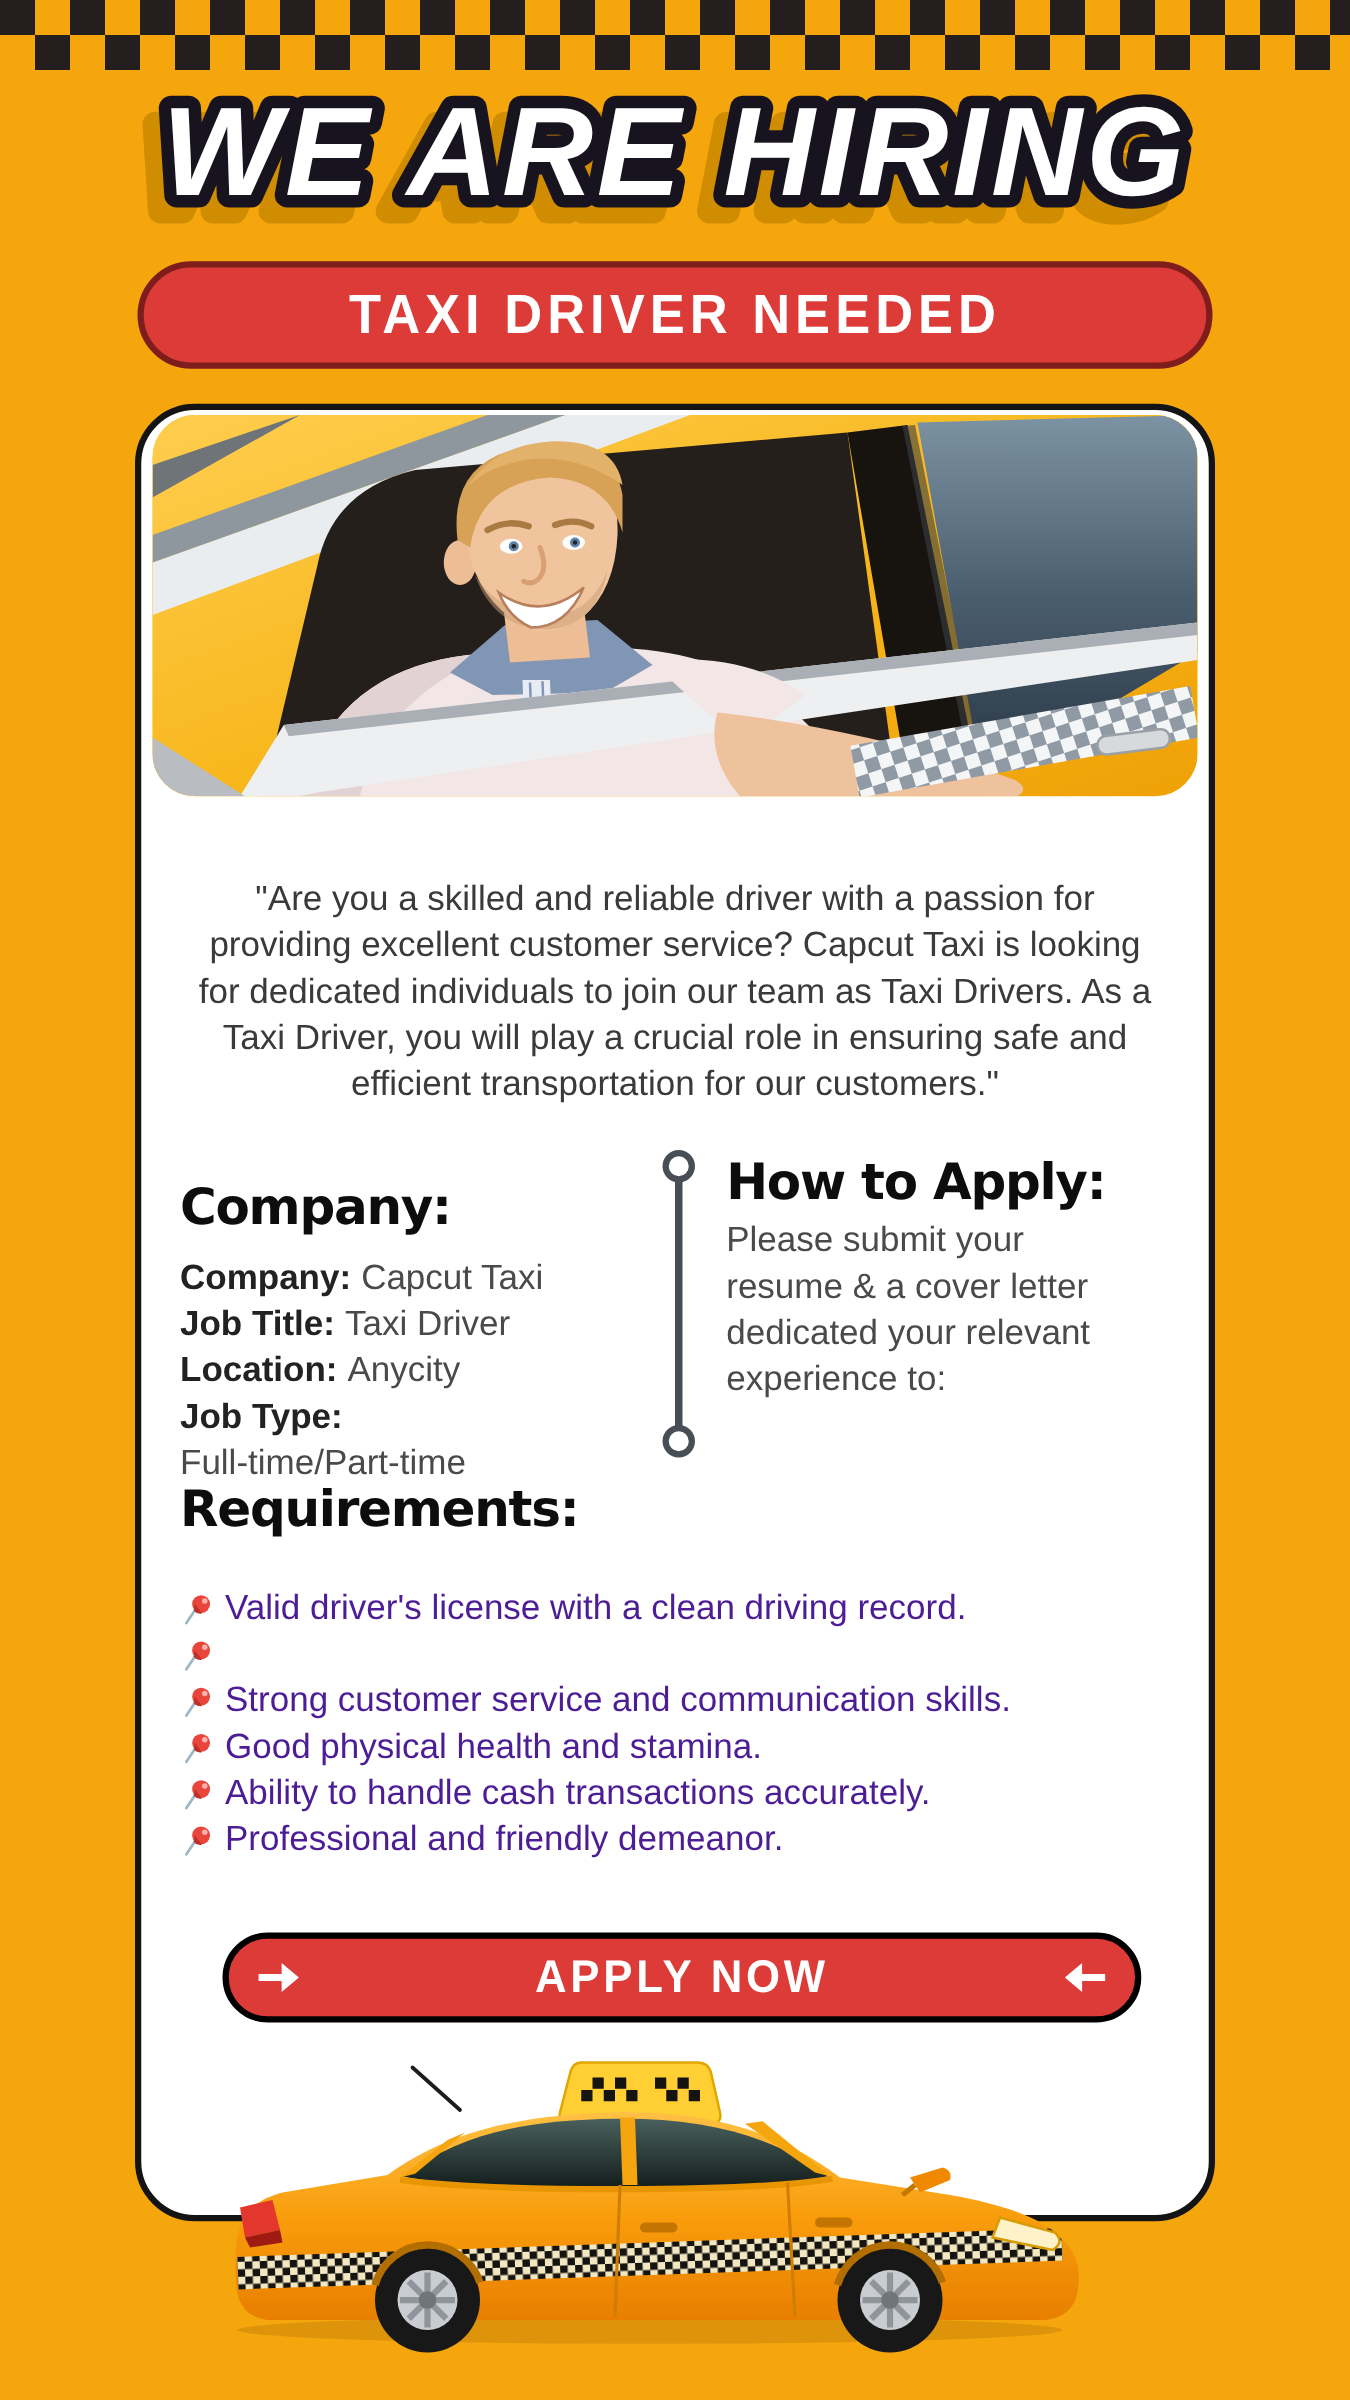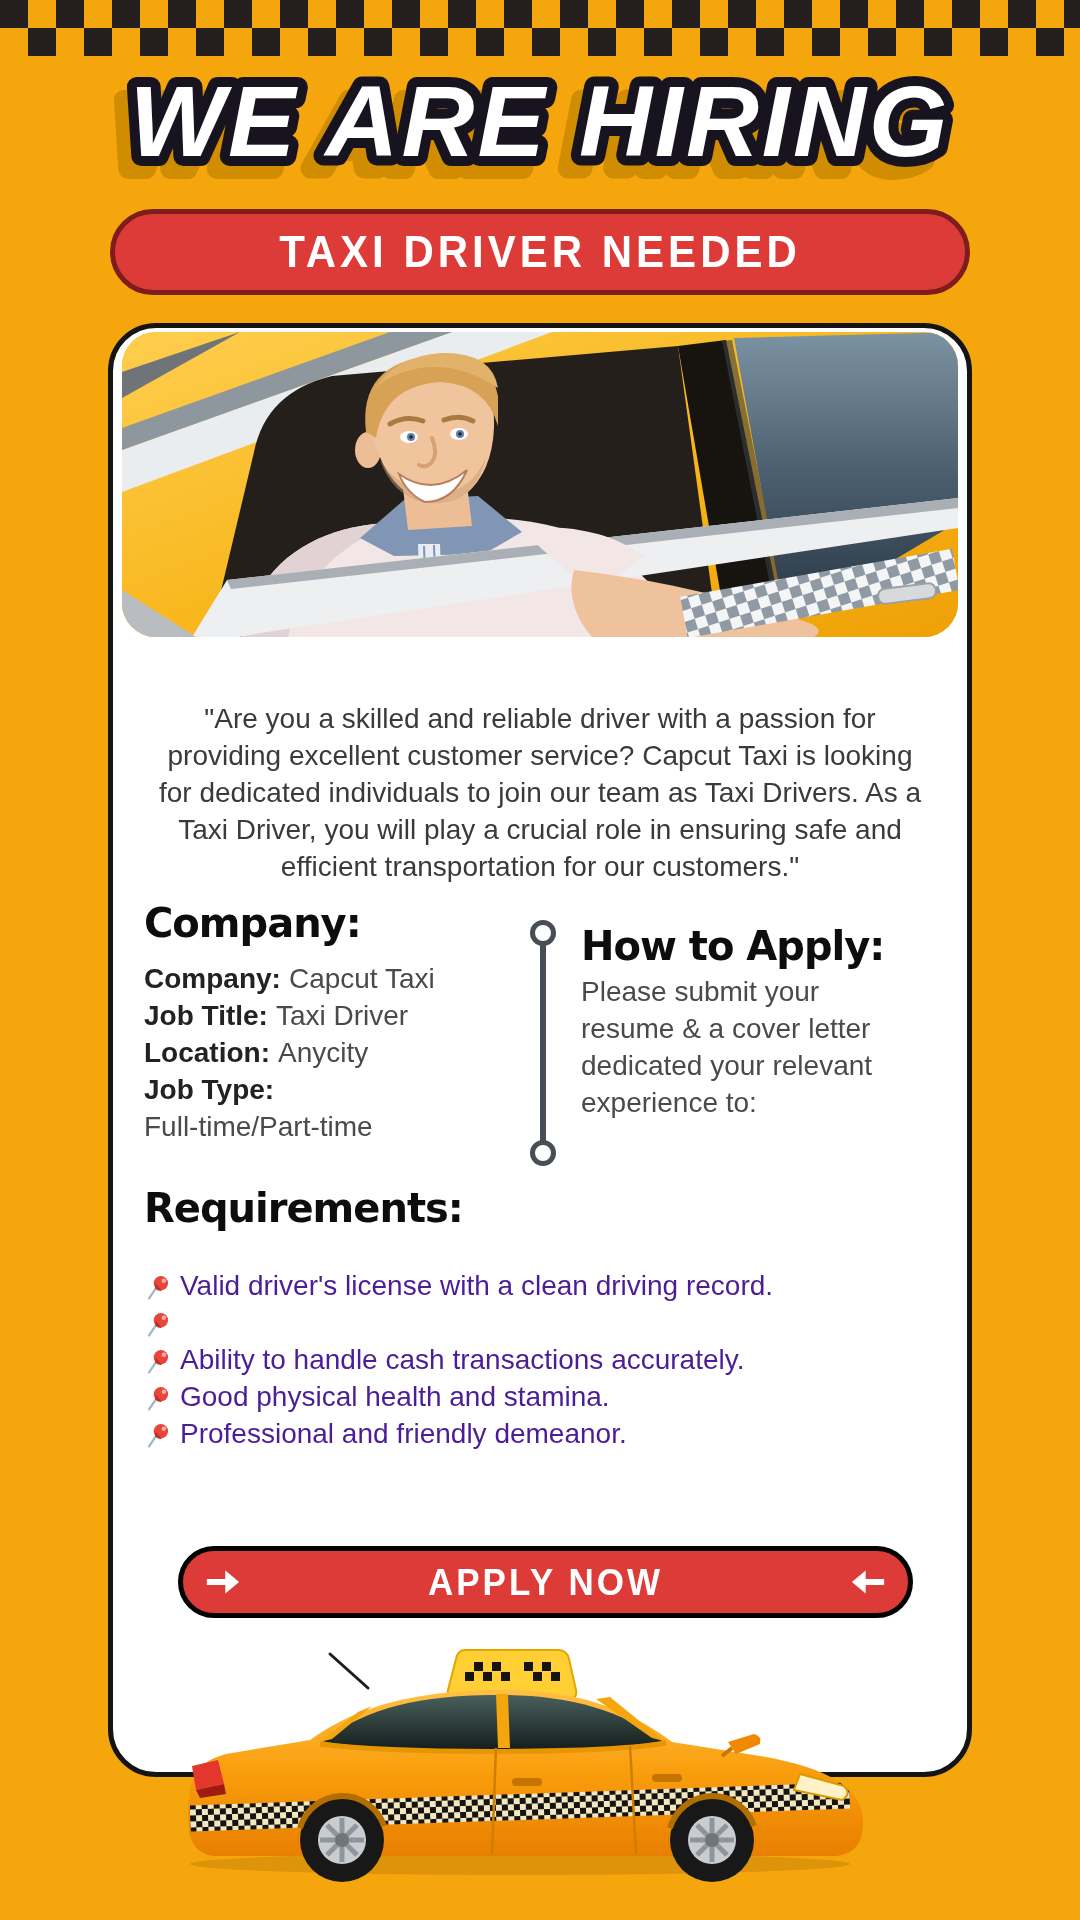--- a/index.html
+++ b/index.html
@@ -51,21 +51,21 @@
 
   .quote{
     position:absolute;left:36px;top:372px;width:782px;margin:0;
     font-size:28px;line-height:37px;color:#3A3A3A;text-align:center;
   }
 
   .col-heading{
     margin:0;font-family:"DejaVu Sans","Liberation Sans",sans-serif;
     font-weight:800;font-size:40px;color:#0D0D0D;letter-spacing:-1px;
   }
-  .company-col{position:absolute;left:31px;top:572px;width:390px;}
+  .company-col{position:absolute;left:31px;top:615px;width:390px;}
   .company-rows{margin-top:14px;}
   .info-row{font-size:28px;line-height:37px;color:#4A4A4A;}
   .info-row .lbl{font-weight:700;color:#222222;margin-right:8px;}
   .info-row .lbl:empty{margin-right:0;}
 
   .vline{position:absolute;left:427px;top:610px;width:6px;height:210px;background:#474E55;border-radius:3px;}
   .ring{position:absolute;left:417px;width:16px;height:16px;border:5px solid #474E55;border-radius:50%;background:#fff;box-sizing:content-box;}
   .ring.top{top:592px;}
   .ring.bottom{top:812px;}
 
@@ -220,30 +220,39 @@
               <circle cx="23.5" cy="8" r="2.6" fill="#FFB3AD"></circle>
             </svg>
         </div>
         <div class="req-item">
           <svg class="pin" viewBox="0 0 32 32">
               <path d="M6 29 L14 17" stroke="#9FB6C6" stroke-width="2.6" stroke-linecap="round"></path>
               <circle cx="20" cy="11" r="8.5" fill="#E8453C"></circle>
               <path d="M13 17 a9 9 0 0 0 8 3 l-7 -9 z" fill="#C03028"></path>
               <circle cx="23.5" cy="8" r="2.6" fill="#FFB3AD"></circle>
             </svg>
+          <span>Strong customer service and communication skills.</span>
+        </div>
+        <div class="req-item">
+          <svg class="pin" viewBox="0 0 32 32">
+              <path d="M6 29 L14 17" stroke="#9FB6C6" stroke-width="2.6" stroke-linecap="round"></path>
+              <circle cx="20" cy="11" r="8.5" fill="#E8453C"></circle>
+              <path d="M13 17 a9 9 0 0 0 8 3 l-7 -9 z" fill="#C03028"></path>
+              <circle cx="23.5" cy="8" r="2.6" fill="#FFB3AD"></circle>
+            </svg>
+          <span>Good physical health and stamina.</span>
+        </div>
+        <div class="req-item">
+          <svg class="pin" viewBox="0 0 32 32">
+              <path d="M6 29 L14 17" stroke="#9FB6C6" stroke-width="2.6" stroke-linecap="round"></path>
+              <circle cx="20" cy="11" r="8.5" fill="#E8453C"></circle>
+              <path d="M13 17 a9 9 0 0 0 8 3 l-7 -9 z" fill="#C03028"></path>
+              <circle cx="23.5" cy="8" r="2.6" fill="#FFB3AD"></circle>
+            </svg>
           <span>Ability to handle cash transactions accurately.</span>
-        </div>
-        <div class="req-item">
-          <svg class="pin" viewBox="0 0 32 32">
-              <path d="M6 29 L14 17" stroke="#9FB6C6" stroke-width="2.6" stroke-linecap="round"></path>
-              <circle cx="20" cy="11" r="8.5" fill="#E8453C"></circle>
-              <path d="M13 17 a9 9 0 0 0 8 3 l-7 -9 z" fill="#C03028"></path>
-              <circle cx="23.5" cy="8" r="2.6" fill="#FFB3AD"></circle>
-            </svg>
-          <span>Good physical health and stamina.</span>
         </div>
         <div class="req-item">
           <svg class="pin" viewBox="0 0 32 32">
               <path d="M6 29 L14 17" stroke="#9FB6C6" stroke-width="2.6" stroke-linecap="round"></path>
               <circle cx="20" cy="11" r="8.5" fill="#E8453C"></circle>
               <path d="M13 17 a9 9 0 0 0 8 3 l-7 -9 z" fill="#C03028"></path>
               <circle cx="23.5" cy="8" r="2.6" fill="#FFB3AD"></circle>
             </svg>
           <span>Professional and friendly demeanor.</span>
         </div>

